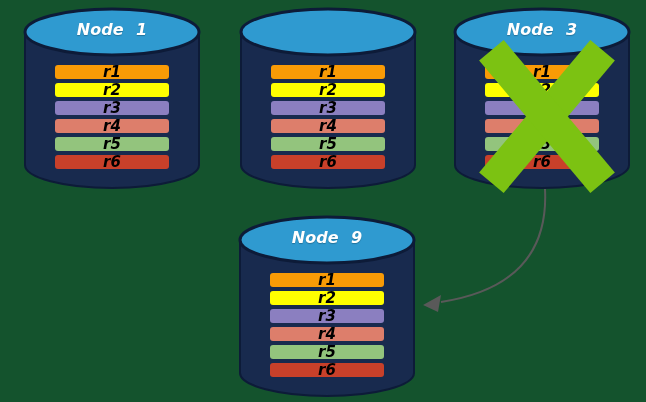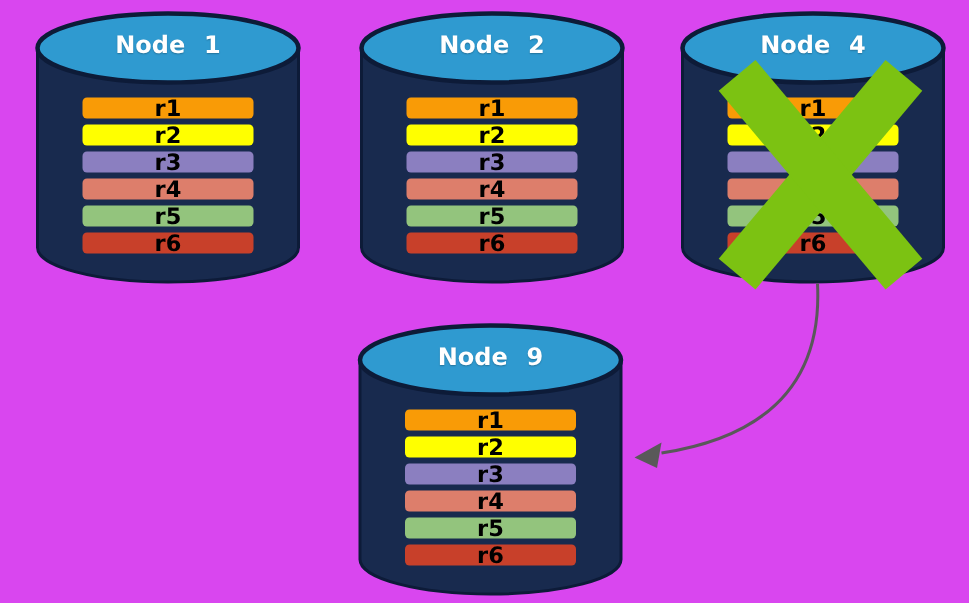--- a/index.html
+++ b/index.html
@@ -1,18 +1,19 @@
 <!DOCTYPE html>
 <html><head>
 <meta charset="utf-8">
 <style>
   html,body{margin:0;padding:0;background:#fff;}
   .canvas{
-    position:relative;width:646px;height:402px;background:#d946ef;overflow:hidden;
+    position:relative;width:646px;height:402px;background:#14532d;overflow:hidden;
     font-family:"DejaVu Sans","Liberation Sans",sans-serif;
+    font-style:italic;
   }
   .node{position:absolute;width:180px;height:185px;}
   .node-1{left:22px;top:6px;}
   .node-2{left:238px;top:6px;}
   .node-3{left:452px;top:6px;}
   .node-4{left:237px;top:214px;}
   .cyl{position:absolute;left:0;top:0;width:180px;height:185px;}
   .node-title{
     position:absolute;left:0;top:14px;width:100%;text-align:center;
     color:#fff;font-weight:bold;font-size:16px;word-spacing:7px;
@@ -52,37 +53,36 @@
       <div class="row" style="background: rgb(147, 196, 125);">r5</div>
       <div class="row" style="background: rgb(200, 64, 42);">r6</div>
     </div>
   </div>
 
   <div class="node node-2">
     <svg class="cyl" viewBox="0 0 180 185">
       <path d="M3,26 L3,159 A87,23 0 0 0 177,159 L177,26 Z" stroke="#0D1B38" stroke-width="2" fill="#182A4E"></path>
       <ellipse cx="90" cy="26" rx="87" ry="23" stroke="#0D1B38" stroke-width="3" fill="#2F9AD0"></ellipse>
     </svg>
-    <div class="node-title">Node 2</div>
     <div class="rows">
       <div class="row" style="background: rgb(249, 155, 6);">r1</div>
       <div class="row" style="background: rgb(255, 255, 0);">r2</div>
       <div class="row" style="background: rgb(139, 127, 192);">r3</div>
       <div class="row" style="background: rgb(221, 126, 107);">r4</div>
       <div class="row" style="background: rgb(147, 196, 125);">r5</div>
       <div class="row" style="background: rgb(200, 64, 42);">r6</div>
     </div>
   </div>
 
   <div class="node node-3">
     <svg class="cyl" viewBox="0 0 180 185">
       <path d="M3,26 L3,159 A87,23 0 0 0 177,159 L177,26 Z" stroke="#0D1B38" stroke-width="2" fill="#182A4E"></path>
       <ellipse cx="90" cy="26" rx="87" ry="23" stroke="#0D1B38" stroke-width="3" fill="#2F9AD0"></ellipse>
     </svg>
-    <div class="node-title">Node 4</div>
+    <div class="node-title">Node 3</div>
     <div class="rows">
       <div class="row" style="background: rgb(249, 155, 6);">r1</div>
       <div class="row" style="background: rgb(255, 255, 0);">r2</div>
       <div class="row" style="background: rgb(139, 127, 192);">r3</div>
       <div class="row" style="background: rgb(221, 126, 107);">r4</div>
       <div class="row" style="background: rgb(147, 196, 125);">r5</div>
       <div class="row" style="background: rgb(200, 64, 42);">r6</div>
     </div>
     <svg class="xmark" viewBox="0 0 110 131">
       <g transform="rotate(40 55 65.5)">

